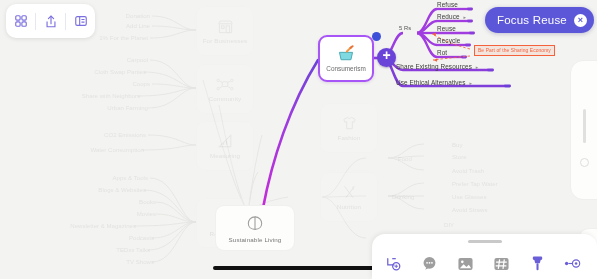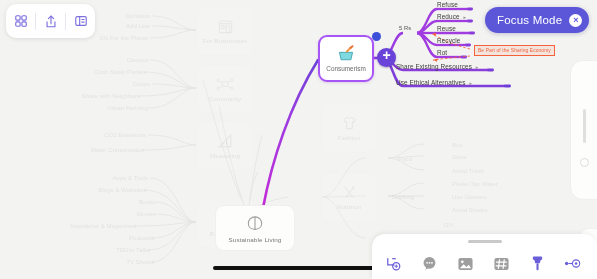--- a/index.html
+++ b/index.html
@@ -474,21 +474,21 @@
     <span class="caret">▸</span>
   </div>
   <div class="blabel" style="left:396px; top:79px;">
     <span>Use Ethical Alternatives</span>
     <span class="caret">▸</span>
   </div>
 
   <div class="annot" style="left:474px; top:45px;">Be Part of the Sharing Economy</div>
 
   <div class="focus-pill">
-    <span class="fp-text">Focus Mode</span>
+    <span class="fp-text">Focus Reuse</span>
     <span class="fp-close">×</span>
   </div>
 
   <div class="tl-toolbar">
     <div class="tb-btn">
       <svg width="14" height="14" viewBox="0 0 16 16" fill="none" stroke="currentColor" stroke-width="1.3">
         <rect x="2" y="2" width="5" height="5" rx="1.2"></rect>
         <rect x="9" y="2" width="5" height="5" rx="1.2"></rect>
         <rect x="2" y="9" width="5" height="5" rx="1.2"></rect>
         <rect x="9" y="9" width="5" height="5" rx="1.2"></rect>

